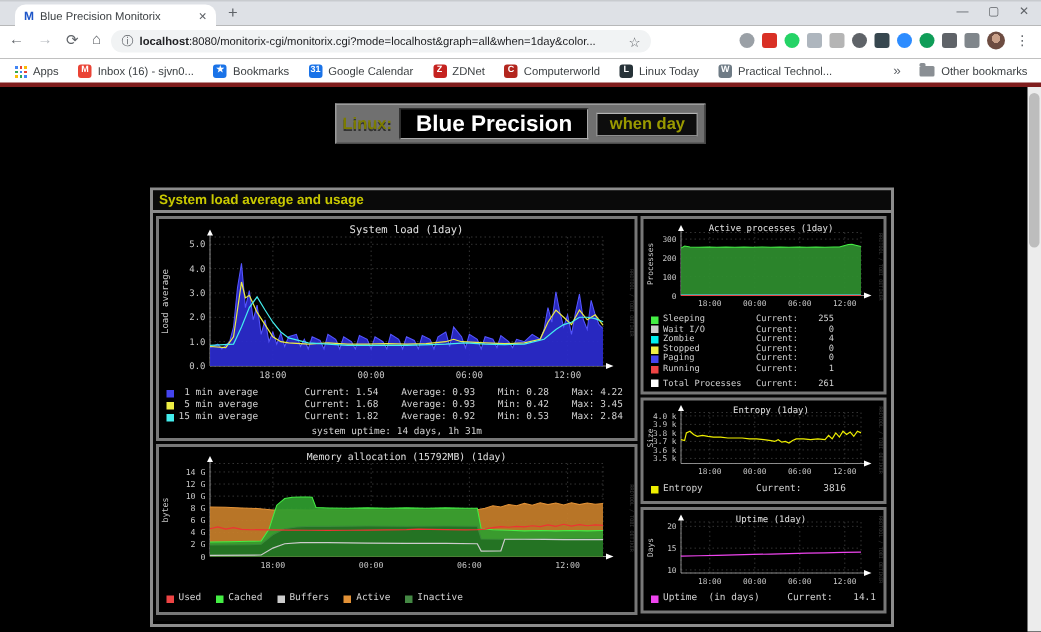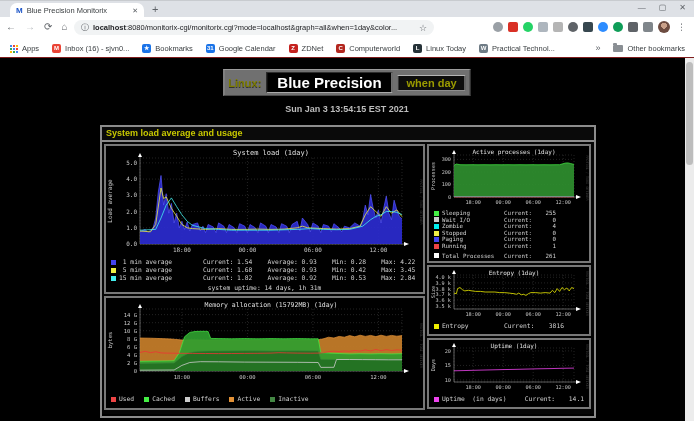--- a/index.html
+++ b/index.html
@@ -21,21 +21,21 @@
            display:flex;align-items:center;gap:4px;padding:0 7px;box-sizing:border-box;}
   .omni-info{font-size:8px;color:#5f6368;}
   .omni-url{flex:1;font-size:7.5px;color:#202124;white-space:nowrap;overflow:hidden;}
   .omni-url b{font-weight:bold;color:#202124;margin-top:48px;}
   .omni-star{font-size:9px;color:#5f6368;}
   .extrow{position:absolute;right:24px;top:4px;display:flex;gap:5px;align-items:center;}
   .ext{width:10px;height:10px;border-radius:2px;}
   .ext.round{border-radius:50%;}
   .avatar{width:12px;height:12px;border-radius:50%;background:radial-gradient(circle at 50% 38%,#c9a089 0 3px,#6d4c41 3px);}
   .menudots{position:absolute;right:8px;top:5px;font-size:9px;color:#5f6368;}
-  .bookmarks{position:absolute;top:39px;left:0;right:0;height:19px;background:#fff;border-bottom:1px solid #7f1d1d;
+  .bookmarks{position:absolute;top:39px;left:0;right:0;height:19px;background:#fff;border-bottom:3px solid #7f1d1d;
              display:flex;align-items:center;gap:13px;padding:0 9px;box-sizing:border-box;font-size:7.5px;color:#3c4043;}
   .bmitem{display:flex;align-items:center;gap:4px;white-space:nowrap;}
   .bmicon{width:9px;height:9px;border-radius:2px;display:flex;align-items:center;justify-content:center;
           font-size:6px;font-weight:bold;color:#fff;line-height:9px;}
   .gridicon{width:9px;height:9px;background:
      radial-gradient(circle 1px at 2px 2px,#4285f4 99%,transparent),radial-gradient(circle 1px at 5px 2px,#ea4335 99%,transparent),
      radial-gradient(circle 1px at 8px 2px,#fbbc05 99%,transparent),radial-gradient(circle 1px at 2px 5px,#34a853 99%,transparent),
      radial-gradient(circle 1px at 5px 5px,#4285f4 99%,transparent),radial-gradient(circle 1px at 8px 5px,#ea4335 99%,transparent),
      radial-gradient(circle 1px at 2px 8px,#fbbc05 99%,transparent),radial-gradient(circle 1px at 5px 8px,#34a853 99%,transparent),
      radial-gradient(circle 1px at 8px 8px,#4285f4 99%,transparent);}
@@ -163,21 +163,20 @@
     <span>Other bookmarks</span>
   </span>
 </div>
 
 <div class="page">
   <div class="hostbar">
     <span class="host-label">Linux:</span>
     <span class="host-name">Blue Precision</span>
     <span class="range-box">when day</span>
   </div>
-  <div class="timestamp">Sun Jan 3 13:54:15 EST 2021</div>
 
   <div class="section">
     <div class="section-title">System load average and usage</div>
     <div class="graphs">
       <div class="panel p-sysload">
         <svg id="svg-sysload" width="317" height="112">
             <rect x="34" y="12" width="262" height="86" fill="none" stroke="#3a3a3a" stroke-dasharray="1,2" stroke-width="0.6"></rect>
             <line x1="34" y1="98" x2="296" y2="98" stroke="#3a3a3a" stroke-dasharray="1,2" stroke-width="0.6"></line>
             <text x="31" y="100" text-anchor="end" font-size="6" fill="#c8c8c8" font-family="DejaVu Sans Mono,monospace">0.0</text>
             <line x1="34" y1="81.77358490566037" x2="296" y2="81.77358490566037" stroke="#3a3a3a" stroke-dasharray="1,2" stroke-width="0.6"></line>

